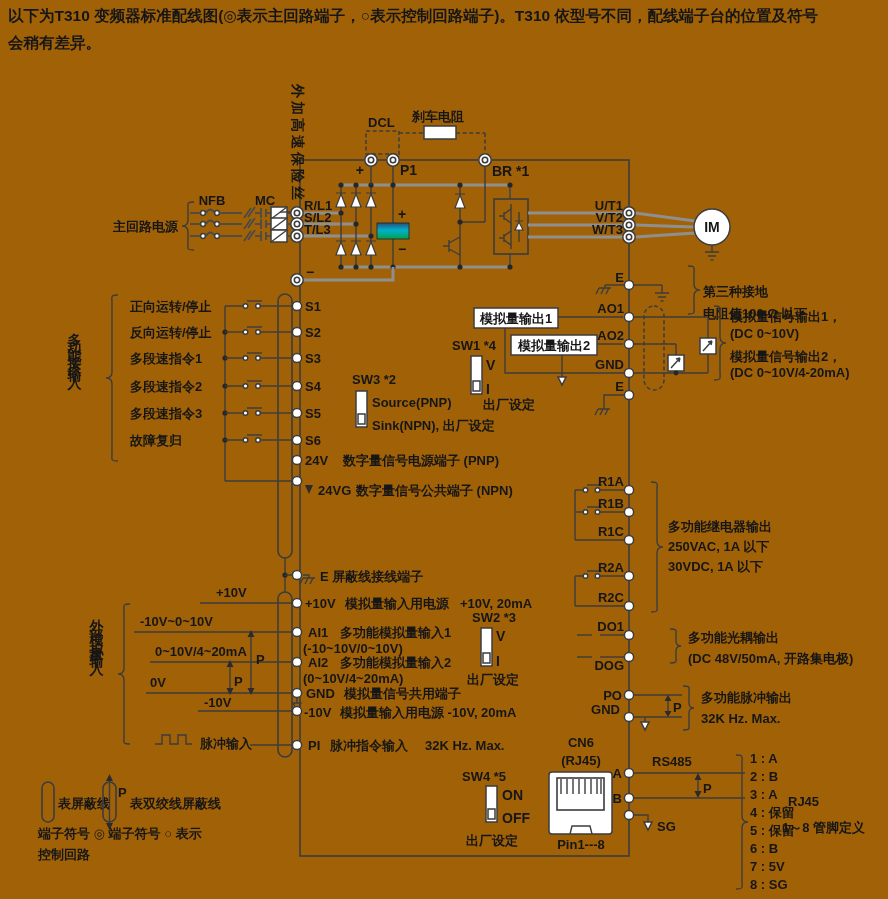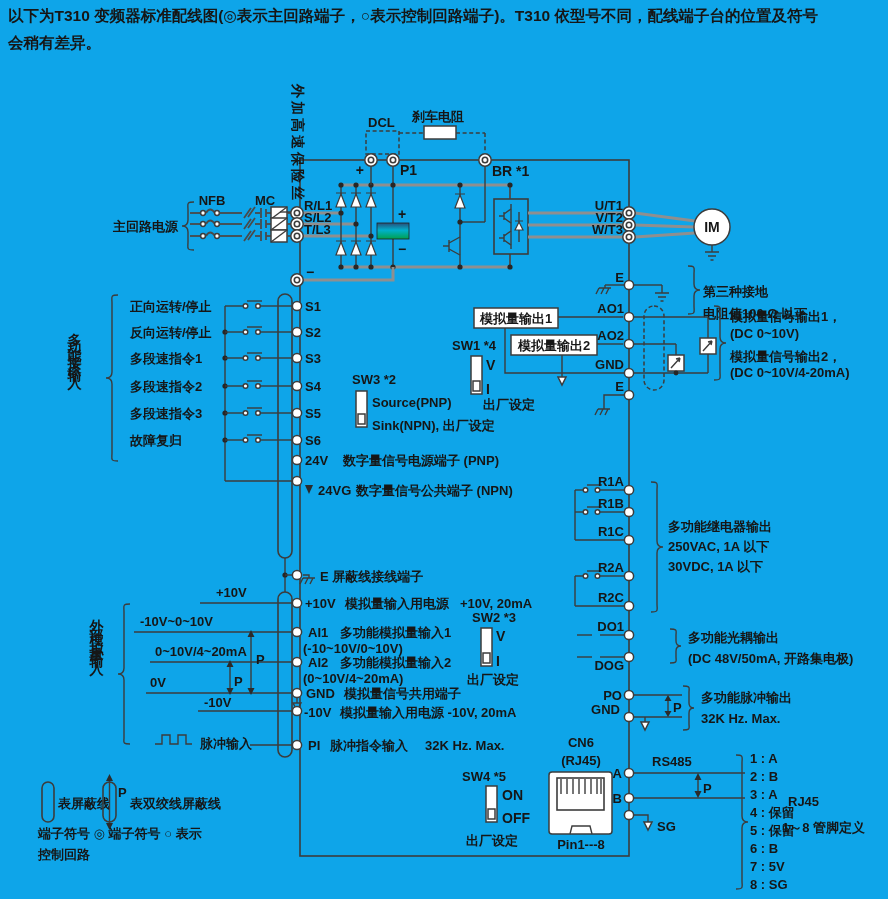--- a/index.html
+++ b/index.html
@@ -1,16 +1,16 @@
 <!DOCTYPE html>
 <html><head>
 <meta charset="utf-8">
 <style>
   html,body{margin:0;padding:0;background:#ffffff;}
-  .page{width:888px;height:899px;position:relative;background:#0ea5e9;}
+  .page{width:888px;height:899px;position:relative;background:#a16207;}
   svg text{font-family:"Liberation Sans","DejaVu Sans",sans-serif;fill:#161616;}
   .hdr{font-size:15.5px;font-weight:bold;}
   .t13{font-size:13px;font-weight:bold;}
   .t14{font-size:14px;font-weight:bold;}
   .ae{text-anchor:end;}
   .am{text-anchor:middle;}
   .vt{writing-mode:vertical-rl;text-orientation:upright;letter-spacing:7px;}
   .w{stroke:#3c3c3c;stroke-width:1.4;fill:none;}
   .w2{stroke:#4a4a4a;stroke-width:1.8;fill:none;}
   .pw{stroke:#8f8f8f;stroke-width:3;fill:none;}

